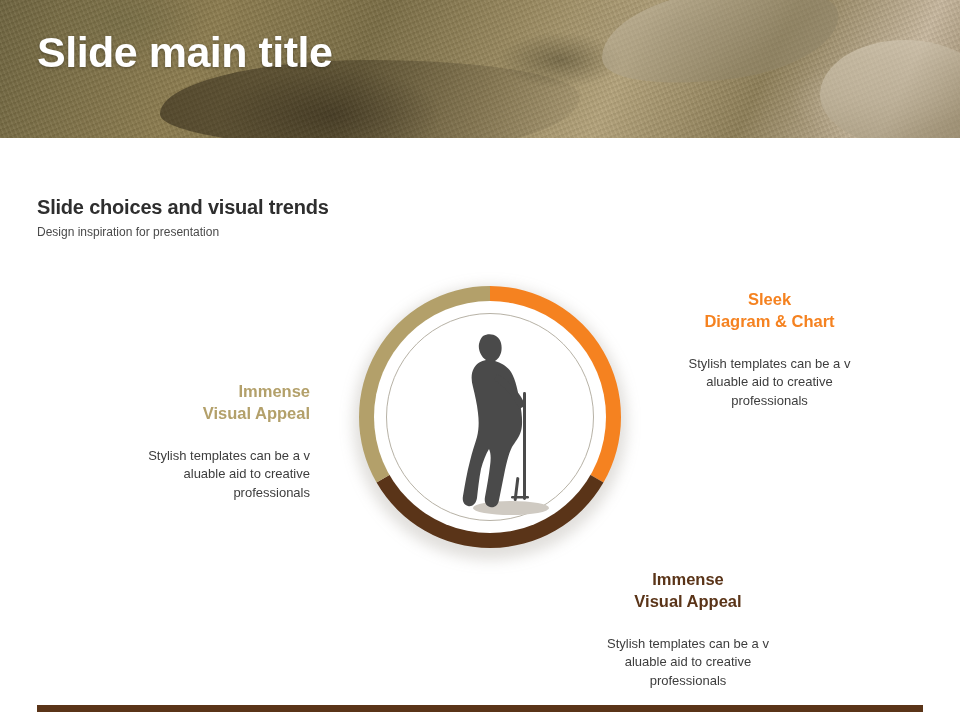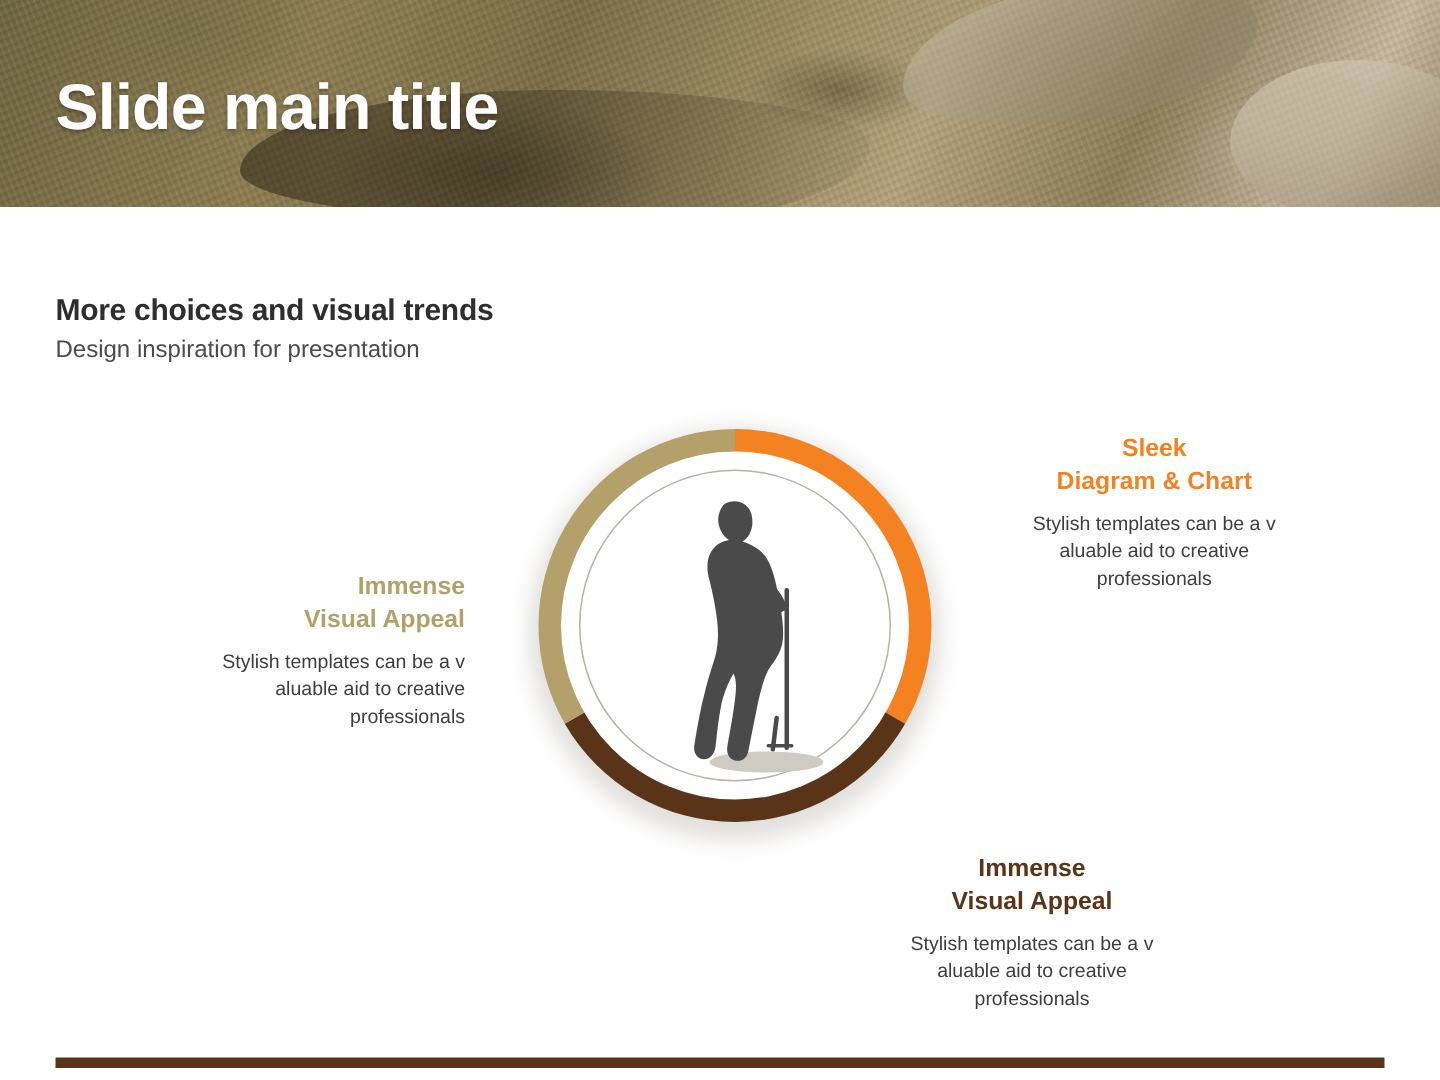--- a/index.html
+++ b/index.html
@@ -80,21 +80,20 @@
     position: absolute;
     left: 37px;
     top: 30px;
     color: #ffffff;
     font-size: 43px;
     font-weight: bold;
     letter-spacing: -0.5px;
     line-height: 1.05;
     text-shadow: 0 1px 3px rgba(0,0,0,0.35);
     white-space: nowrap;
-    margin-top: 20px;
   }
   .header-subtitle {
     position: absolute;
     left: 39px;
     top: 90px;
     color: #ffffff;
     font-size: 13.5px;
     letter-spacing: 0.1px;
     text-shadow: 0 1px 2px rgba(0,0,0,0.35);
     white-space: nowrap;
@@ -107,21 +106,21 @@
     top: 196px;
     font-size: 20px;
     font-weight: bold;
     color: #2e2e2e;
     letter-spacing: -0.2px;
   }
   .section-subtitle {
     position: absolute;
     left: 37px;
     top: 225px;
-    font-size: 16px;
+    font-size: 12px;
     color: #4a4a4a;
   }
 
   
   .donut-wrap {
     position: absolute;
     left: 345px;
     top: 272px;
     width: 290px;
     height: 290px;
@@ -177,21 +176,21 @@
   .callout .c-title {
     font-weight: bold;
     font-size: 16.5px;
     line-height: 1.35;
     white-space: pre-line;
   }
   .callout .c-body {
     font-size: 13px;
     color: #3d3d3d;
     line-height: 1.45;
-    margin-top: 7px;
+    margin-top: 22px;
     white-space: pre-line;
   }
   .callout.right { text-align: center; }
   .callout.left  { text-align: right; }
 
   #callout-sleek { left: 652px; top: 288px; width: 235px; }
   #callout-immense-left { left: 100px; top: 380px; width: 210px; }
   #callout-immense-bottom { left: 563px; top: 568px; width: 250px; }
 
   
@@ -218,21 +217,21 @@
 <div class="slide">
 
   <div class="header-banner">
     <div class="header-photo"></div>
     <div class="header-dark-streak"></div>
     <div class="header-rock-1"></div>
     <div class="header-rock-2"></div>
     <div class="header-title">Slide main title</div>
   </div>
 
-  <div class="section-title">More choices and visual trends</div>
+  <div class="section-title">Slide choices and visual trends</div>
   <div class="section-subtitle">Design inspiration for presentation</div>
 
   <div class="donut-wrap">
     <div class="donut-shadow"></div>
 
     <svg class="donut-ring" viewBox="0 0 290 290">
 
       <path d="M 145 14 A 131 131 0 0 1 258.45 210.5 L 221.98 189.25 A 89 89 0 0 0 145 56 Z" fill="#F58220"></path>
 
       <path d="M 258.45 210.5 A 131 131 0 0 1 31.55 210.5 L 68.02 189.25 A 89 89 0 0 0 221.98 189.25 Z" fill="#5A3418"></path>

